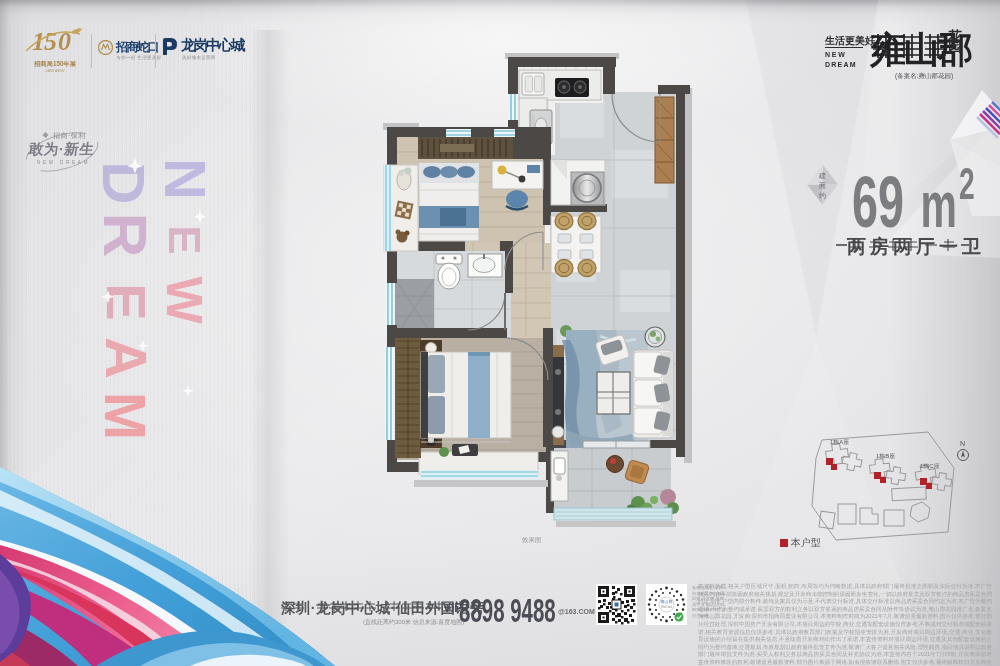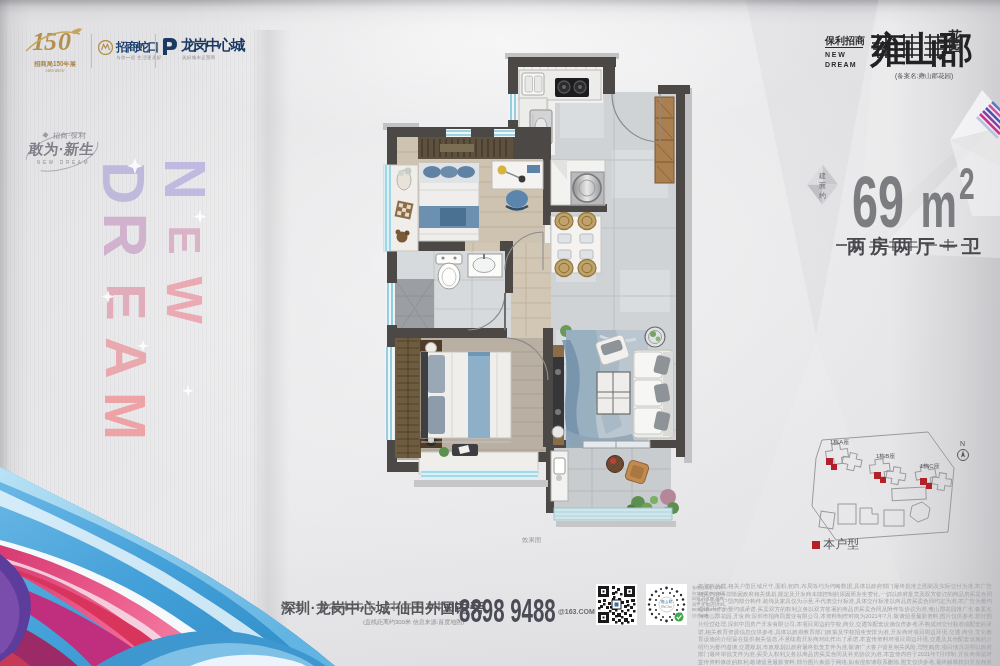--- a/index.html
+++ b/index.html
@@ -570,21 +570,21 @@
 
 <path d="M0,178 C16,190 26,204 30,220 C33,237 28,257 16,274 L0,286 Z" fill="#5d3d9c"></path>
 <path d="M0,194 C10,204 17,216 19,230 C21,246 16,262 4,276 L0,278 Z" fill="#7a4cac"></path>
 
 <path d="M96,290 C140,262 196,248 248,258 C282,266 310,278 326,290 Z" fill="#3e97cf"></path>
 <path d="M140,290 C175,270 220,262 262,270 C286,275 304,282 314,290 Z" fill="#7fc0e6"></path>
 <path d="M190,290 C218,278 252,276 280,282 C292,284 302,287 306,290 Z" fill="#eaf4fa"></path>
 </svg>
 
 <div class="abs" style="left:825px;top:28px;width:160px;height:56px">
-<div class="abs" style="left:0;top:6px;font-size:10px;font-weight:bold;color:#2c2c2e;letter-spacing:0px;white-space:nowrap">保利招商</div>
+<div class="abs" style="left:0;top:6px;font-size:10px;font-weight:bold;color:#2c2c2e;letter-spacing:0px;white-space:nowrap">生活更美好</div>
 <div class="abs" style="left:0;top:19px;width:38px;height:1px;background:#2c2c2e"></div>
 <div class="abs" style="left:0;top:23px;font-size:7px;font-weight:bold;color:#2c2c2e;letter-spacing:1.8px">NEW</div>
 <div class="abs" style="left:0;top:33px;font-size:7px;font-weight:bold;color:#2c2c2e;letter-spacing:1.2px">DREAM</div>
 <div class="abs" style="left:45px;top:-2px;font-size:36px;font-weight:bold;color:#222224;letter-spacing:-2.5px;white-space:nowrap">雍山郡</div>
 <svg class="abs" style="left:45px;top:3px" width="78" height="30" viewBox="0 0 78 30">
 <g stroke="#222224" stroke-width="1.7">
 <path d="M3,6 h20 M2,12 h22 M3,18 h20 M2,24 h22 M8,3 v24 M16,3 v24"></path>
 <path d="M29,6 h20 M28,12 h22 M29,18 h20 M28,24 h22 M34,3 v24 M42,3 v24"></path>
 <path d="M55,6 h20 M54,12 h22 M55,18 h20 M54,24 h22 M60,3 v24 M68,3 v24"></path>
 </g>
@@ -668,21 +668,21 @@
 
 <text x="22" y="16" font-size="6" fill="#555557" font-family="Liberation Sans">1栋A座</text>
 <text x="68" y="30" font-size="6" fill="#555557" font-family="Liberation Sans">1栋B座</text>
 <text x="112" y="40" font-size="6" fill="#555557" font-family="Liberation Sans">1栋C座</text>
 
 <text x="152" y="18" font-size="7" fill="#55555a" font-family="Liberation Sans">N</text>
 <circle cx="155" cy="27" r="5.5" fill="none" stroke="#55555a"></circle>
 <path d="M155,22.5 l2,7 -2,-1.6 -2,1.6 z" fill="#55555a"></path>
 </svg>
 
-<div class="abs" style="left:812px;top:536px;font-size:12px;color:#55555a"><span style="display:inline-block;width:8px;height:8px;background:#b22028;vertical-align:-1px"></span> 本户型</div>
+<div class="abs" style="left:780px;top:536px;font-size:10px;color:#55555a"><span style="display:inline-block;width:8px;height:8px;background:#b22028;vertical-align:-1px"></span> 本户型</div>
 
 <div class="abs" style="left:698px;top:583px;width:294px;font-size:5.6px;color:#a2a2a4;line-height:7.6px;text-align:justify">本资料所载,相关户型区域尺寸,面积,朝向,布局等均为约略数据,具体以政府部门最终批准之图则及实际交付为准,本广告相关内容不排除因政府相关规划,规定及开发商未能控制的原因而发生变化,一切以政府批文及双方签订的商品房买卖合同约定为准,户型内部分构件,装饰及家具仅为示意,不代表交付标准,具体交付标准以商品房买卖合同约定为准,本广告为要约邀请,不作为要约或承诺,买卖双方的权利义务以双方签署的商品房买卖合同及附件等协议为准,雍山郡花园推广名,备案名为雍山郡花园,开发商:深圳市招商局置业有限公司,本资料制作时间为2021年7月,敬请留意最新资料,图片仅供参考,部分图片经过处理,深圳中国房产开发有限公司,本项目周边的学校,商业,交通等配套设施仅作参考,不构成对交付标准或配套的承诺,相关教育资源信息仅供参考,具体以政府教育部门政策及学校招生安排为准,开发商对项目周边环境,交通,商业,文化教育设施的介绍旨在提供相关信息,不意味着开发商对此作出了承诺,本宣传资料对项目周边环境,交通及其他配套设施的介绍均为要约邀请,交通规划,市政规划以政府最终批复文件为准,敬请广大客户留意相关风险,理性购房,项目情况说明以政府部门最终审批文件为准,买受人权利义务以商品房买卖合同及补充协议为准,本宣传内容于2021年7月印制,开发商保留对宣传资料修改的权利,敬请留意最新资料,部分图片来源于网络,如有侵权请联系删除,图文仅供参考,最终解释权归开发商所有。资料仅供参考不构成任何承诺。</div>
 
 <div class="abs" style="left:281px;top:599px;font-size:14.5px;font-weight:bold;color:#55565a;letter-spacing:.4px;white-space:nowrap">深圳·龙岗中心城·仙田外国语旁</div>
 <svg class="abs" style="left:281px;top:601px" width="162" height="12" viewBox="0 0 162 12">
 <g stroke="#55565a" stroke-width="1">
 <path d="M1,3 h9 M0,7 h11 M5,0 v10"></path>
         <path d="M13,3 h9 M12,7 h11 M17,0 v10"></path>
 <path d="M37,3 h9 M36,7 h11 M41,0 v10"></path>
         <path d="M49,3 h9 M48,7 h11 M53,0 v10"></path>

